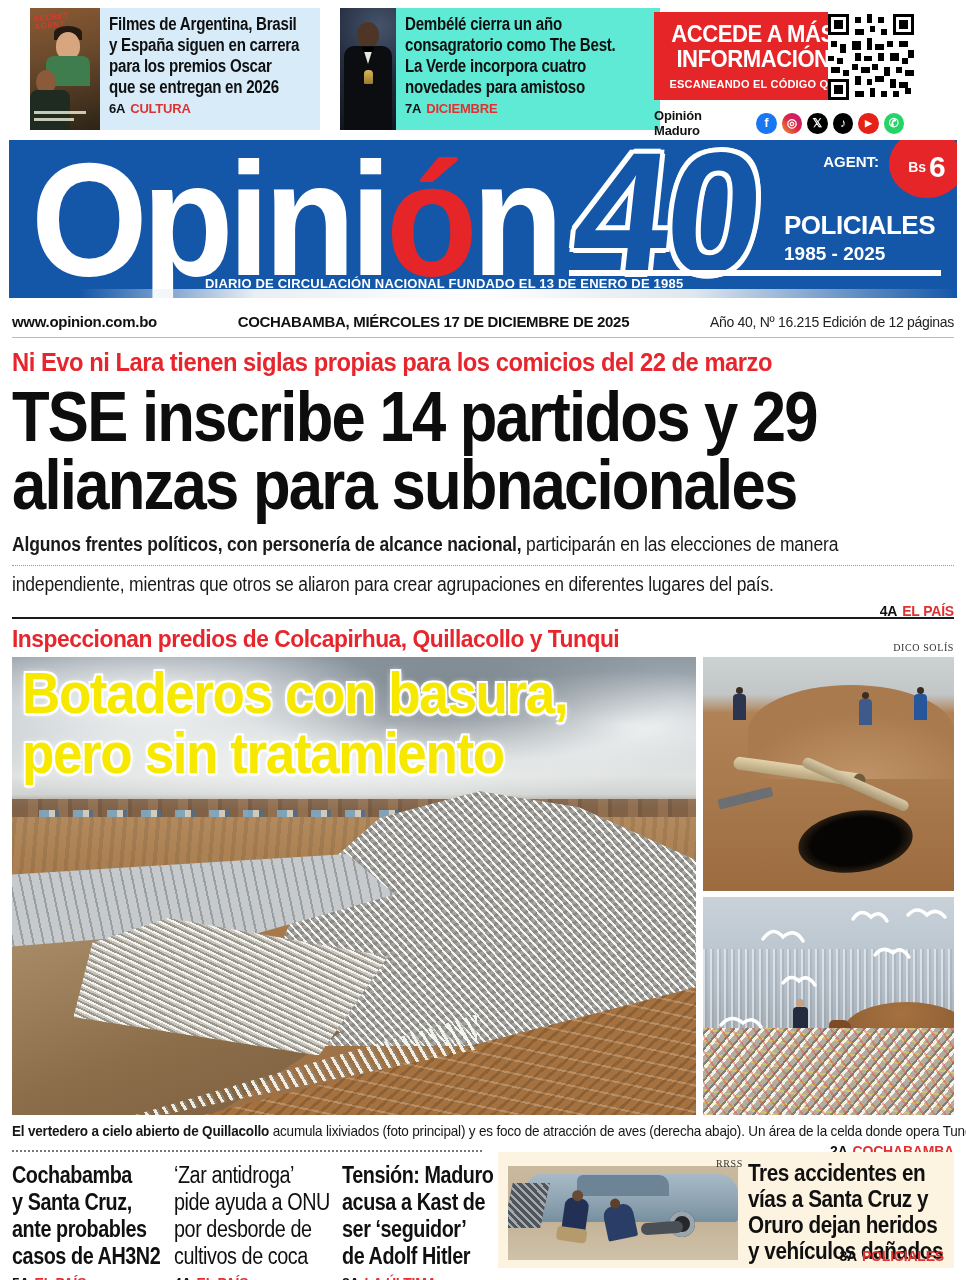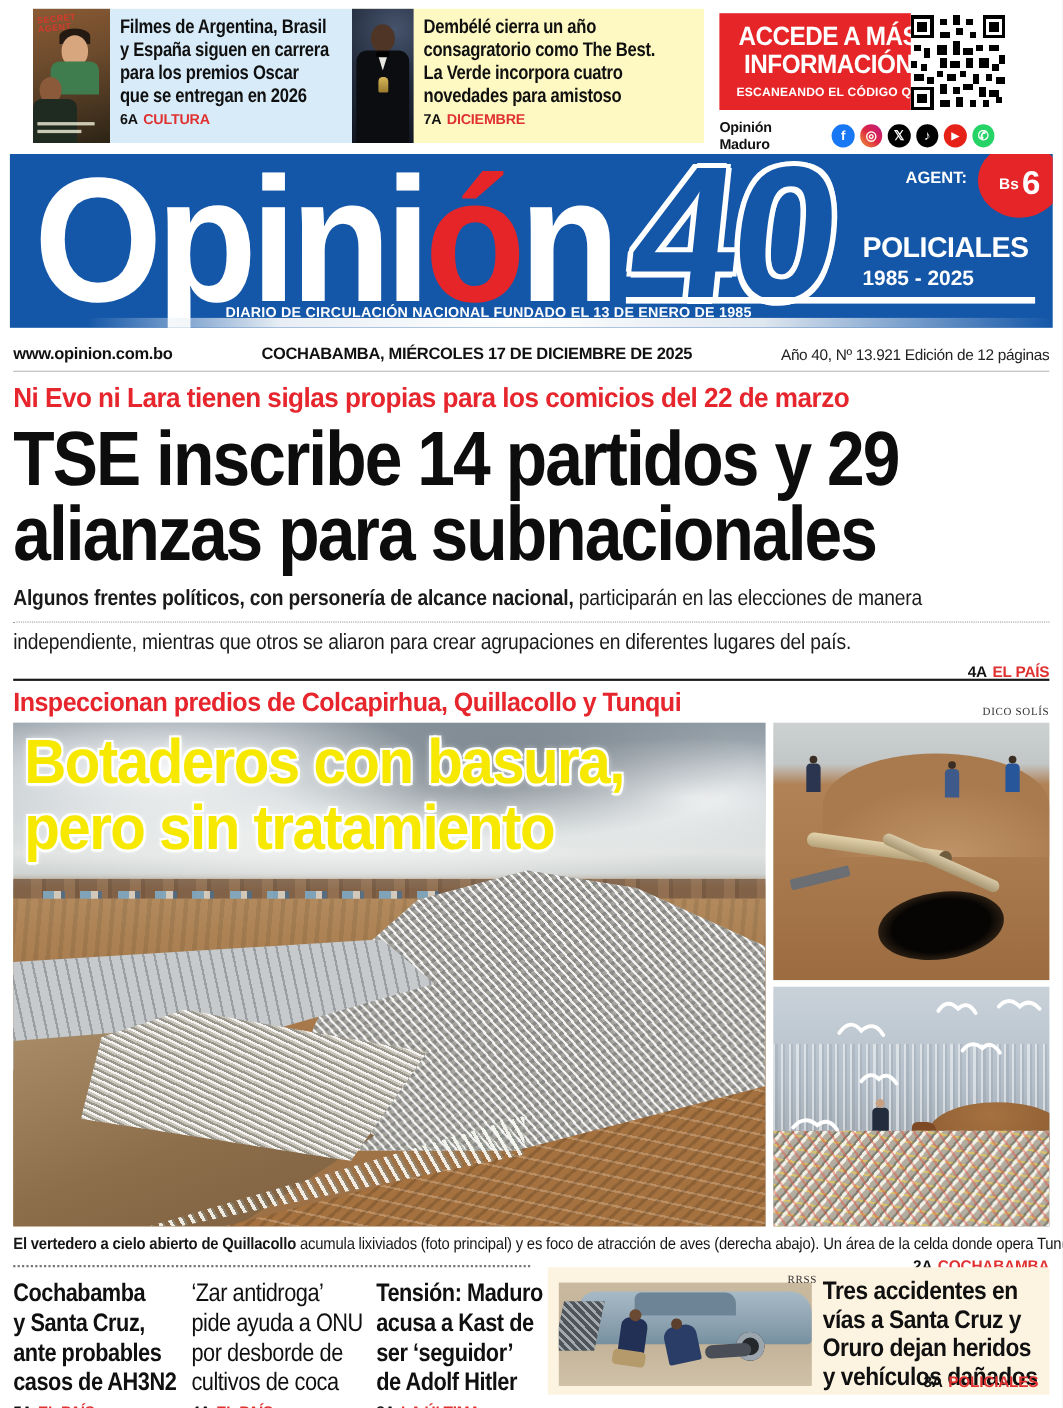--- a/index.html
+++ b/index.html
@@ -11,21 +11,21 @@
   .fit { display:block; white-space:nowrap; transform-origin:0 0; }
   .ref { font-size:13px; font-weight:bold; letter-spacing:-0.2px; }
   .ref .num { color:#111; margin-right:5px; }
   .ref .sec { color:#e03131; }
   .credit { font-family:"Liberation Serif", serif; font-size:10px; letter-spacing:0.6px; color:#333; text-transform:uppercase; }
 
   
   .topstrip { position:absolute; left:0; top:8px; width:966px; height:126px; }
   .teaser { position:absolute; top:0; height:122px; display:flex; }
   .teaser-culture { left:30px; width:290px; background:#d7ebf8; }
-  .teaser-sports  { left:320px; width:320px; background:#fef9c3; }
+  .teaser-sports  { left:340px; width:320px; background:#5eead4; }
   .teaser .txt { padding:6px 4px 4px 9px; }
   .t-head { font-size:18px; font-weight:bold; line-height:21px; letter-spacing:-0.3px; color:#101010; }
   .t-head .fit { transform:scaleX(0.84); }
   .teaser .ref { margin-top:3px; }
 
   
   .poster { position:relative; width:70px; height:122px; flex:0 0 70px; background:linear-gradient(165deg,#8a5a34 0%,#6b4a2c 40%,#473420 75%,#2c2414 100%); overflow:hidden; }
   .poster .ptitle { position:absolute; left:4px; top:4px; color:#d63a2e; font-size:8px; font-weight:bold; line-height:8px; transform:rotate(-6deg); letter-spacing:0.5px; }
   .poster .face1 { position:absolute; left:26px; top:24px; width:24px; height:28px; background:#d7a57e; border-radius:50% 50% 45% 45%; }
   .poster .hair1 { position:absolute; left:24px; top:18px; width:28px; height:14px; background:#241a12; border-radius:50% 50% 0 0; }
@@ -343,21 +343,21 @@
     <div class="pricelabel">AGENT:</div>
     <div class="pricecircle">
       <span class="cur">Bs</span>
         <span class="val">6</span>
     </div>
   </div>
 
   <div class="dateline">
     <span class="dl-web">www.opinion.com.bo</span>
     <span class="dl-date">COCHABAMBA, MIÉRCOLES 17 DE DICIEMBRE DE 2025</span>
-    <span class="dl-ed">Año 40, Nº 13.921 Edición de 12 páginas</span>
+    <span class="dl-ed">Año 40, Nº 16.215 Edición de 12 páginas</span>
   </div>
 
   <div class="lead">
     <div class="kicker">
         <span class="fit">Ni Evo ni Lara tienen siglas propias para los comicios del 22 de marzo</span>
       </div>
     <div class="headline">
       <span class="fit">TSE inscribe 14 partidos y 29</span>
       <span class="fit">alianzas para subnacionales</span>
     </div>

